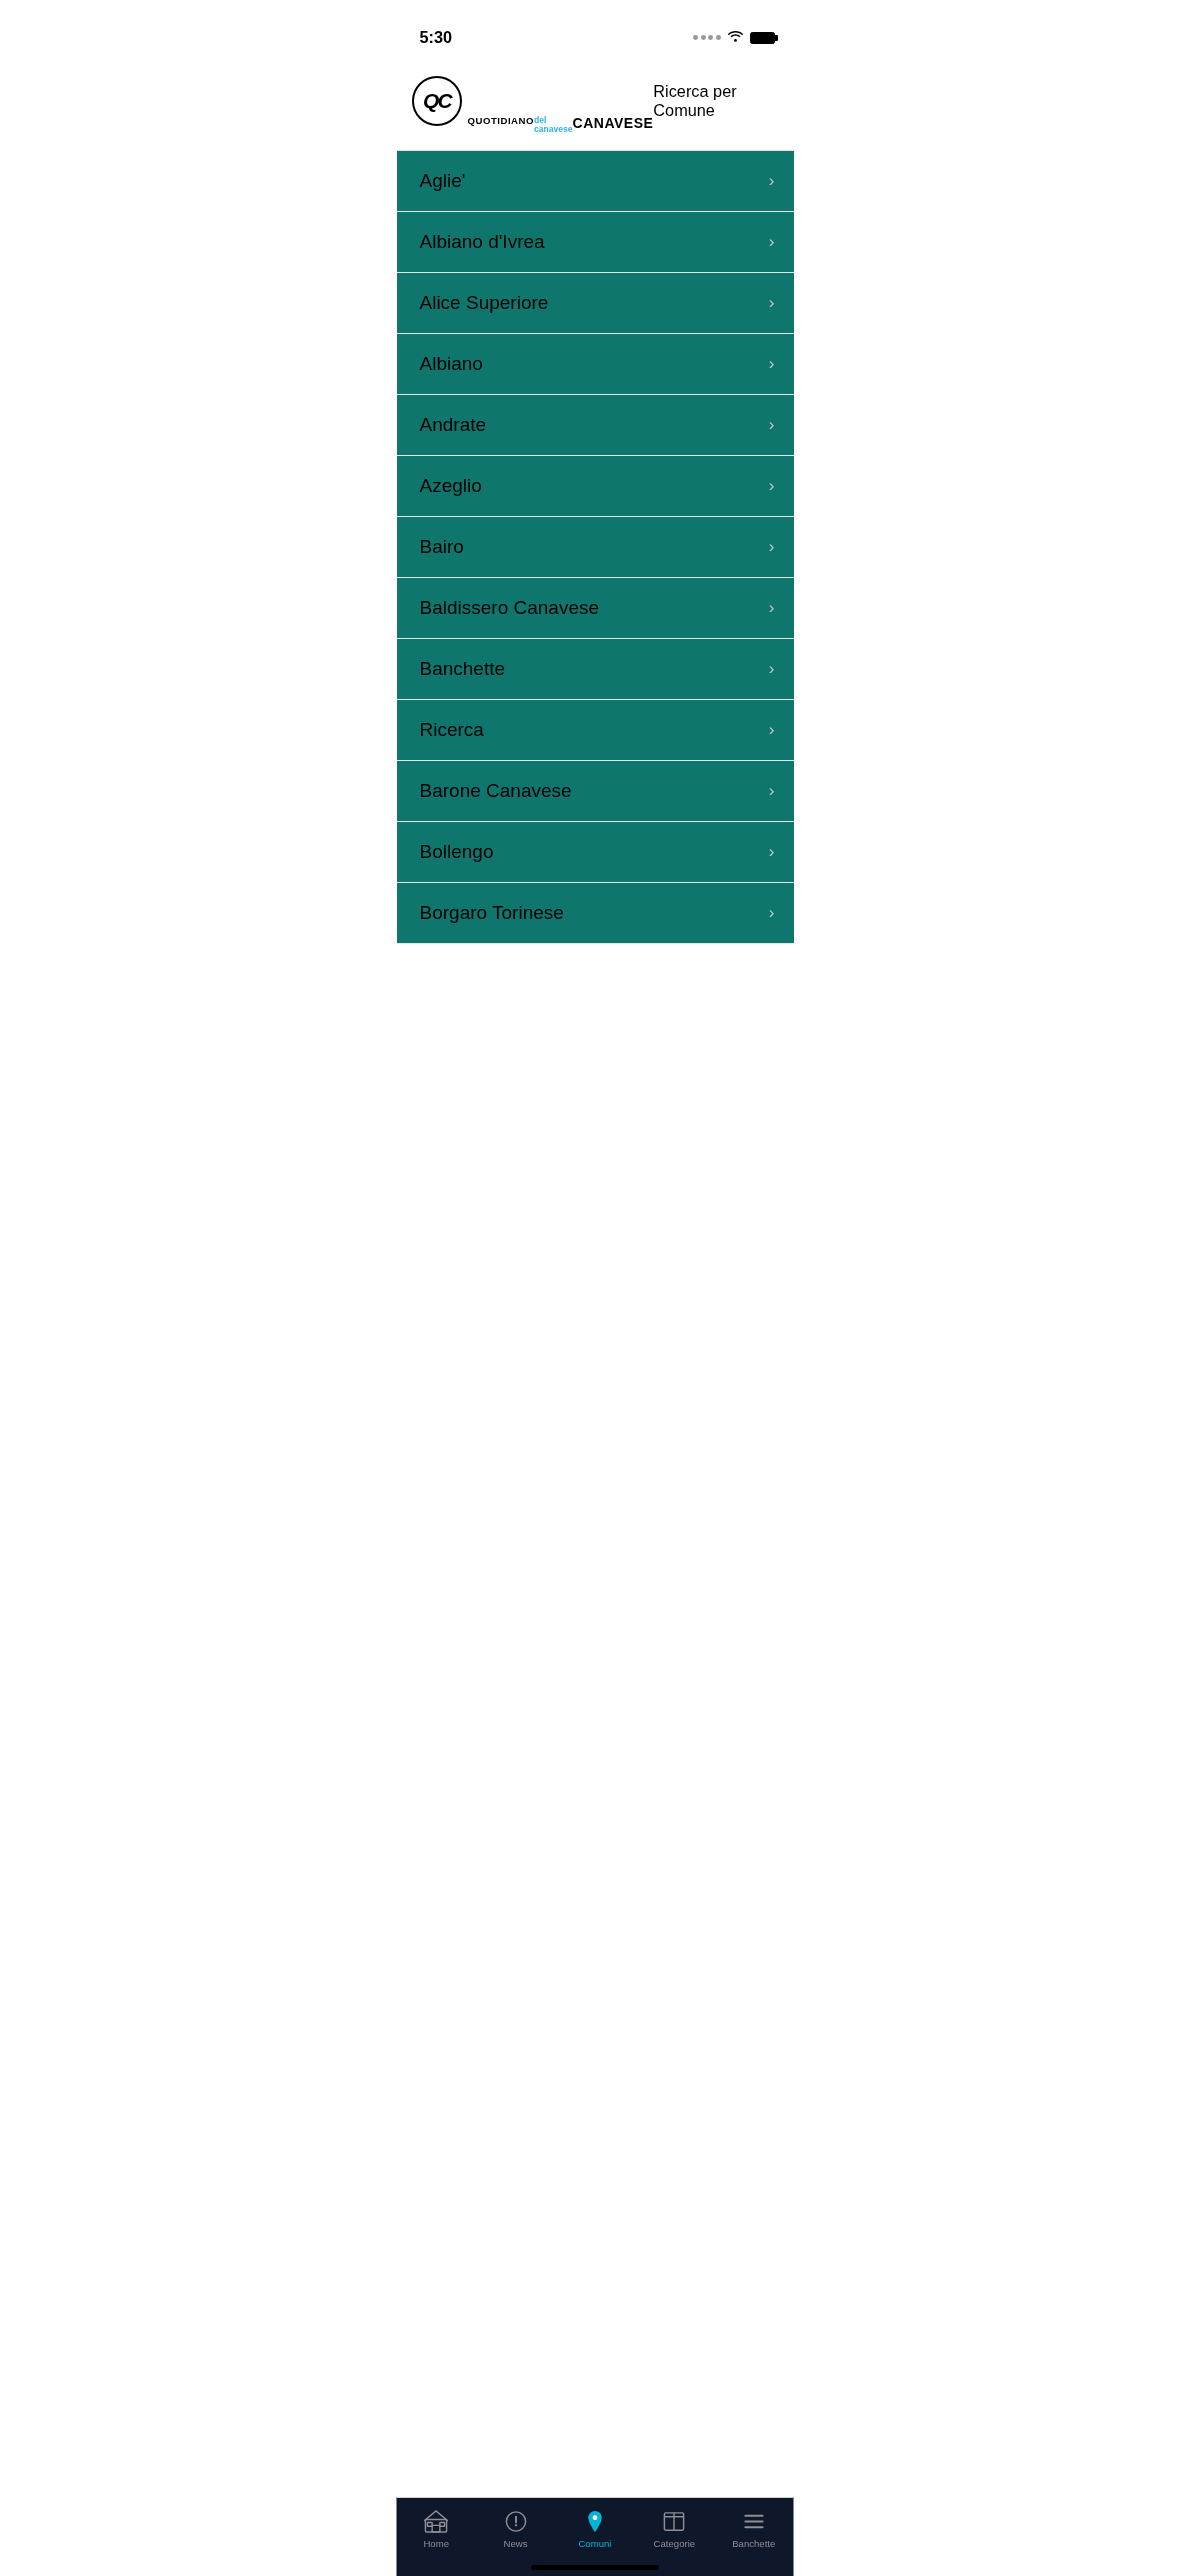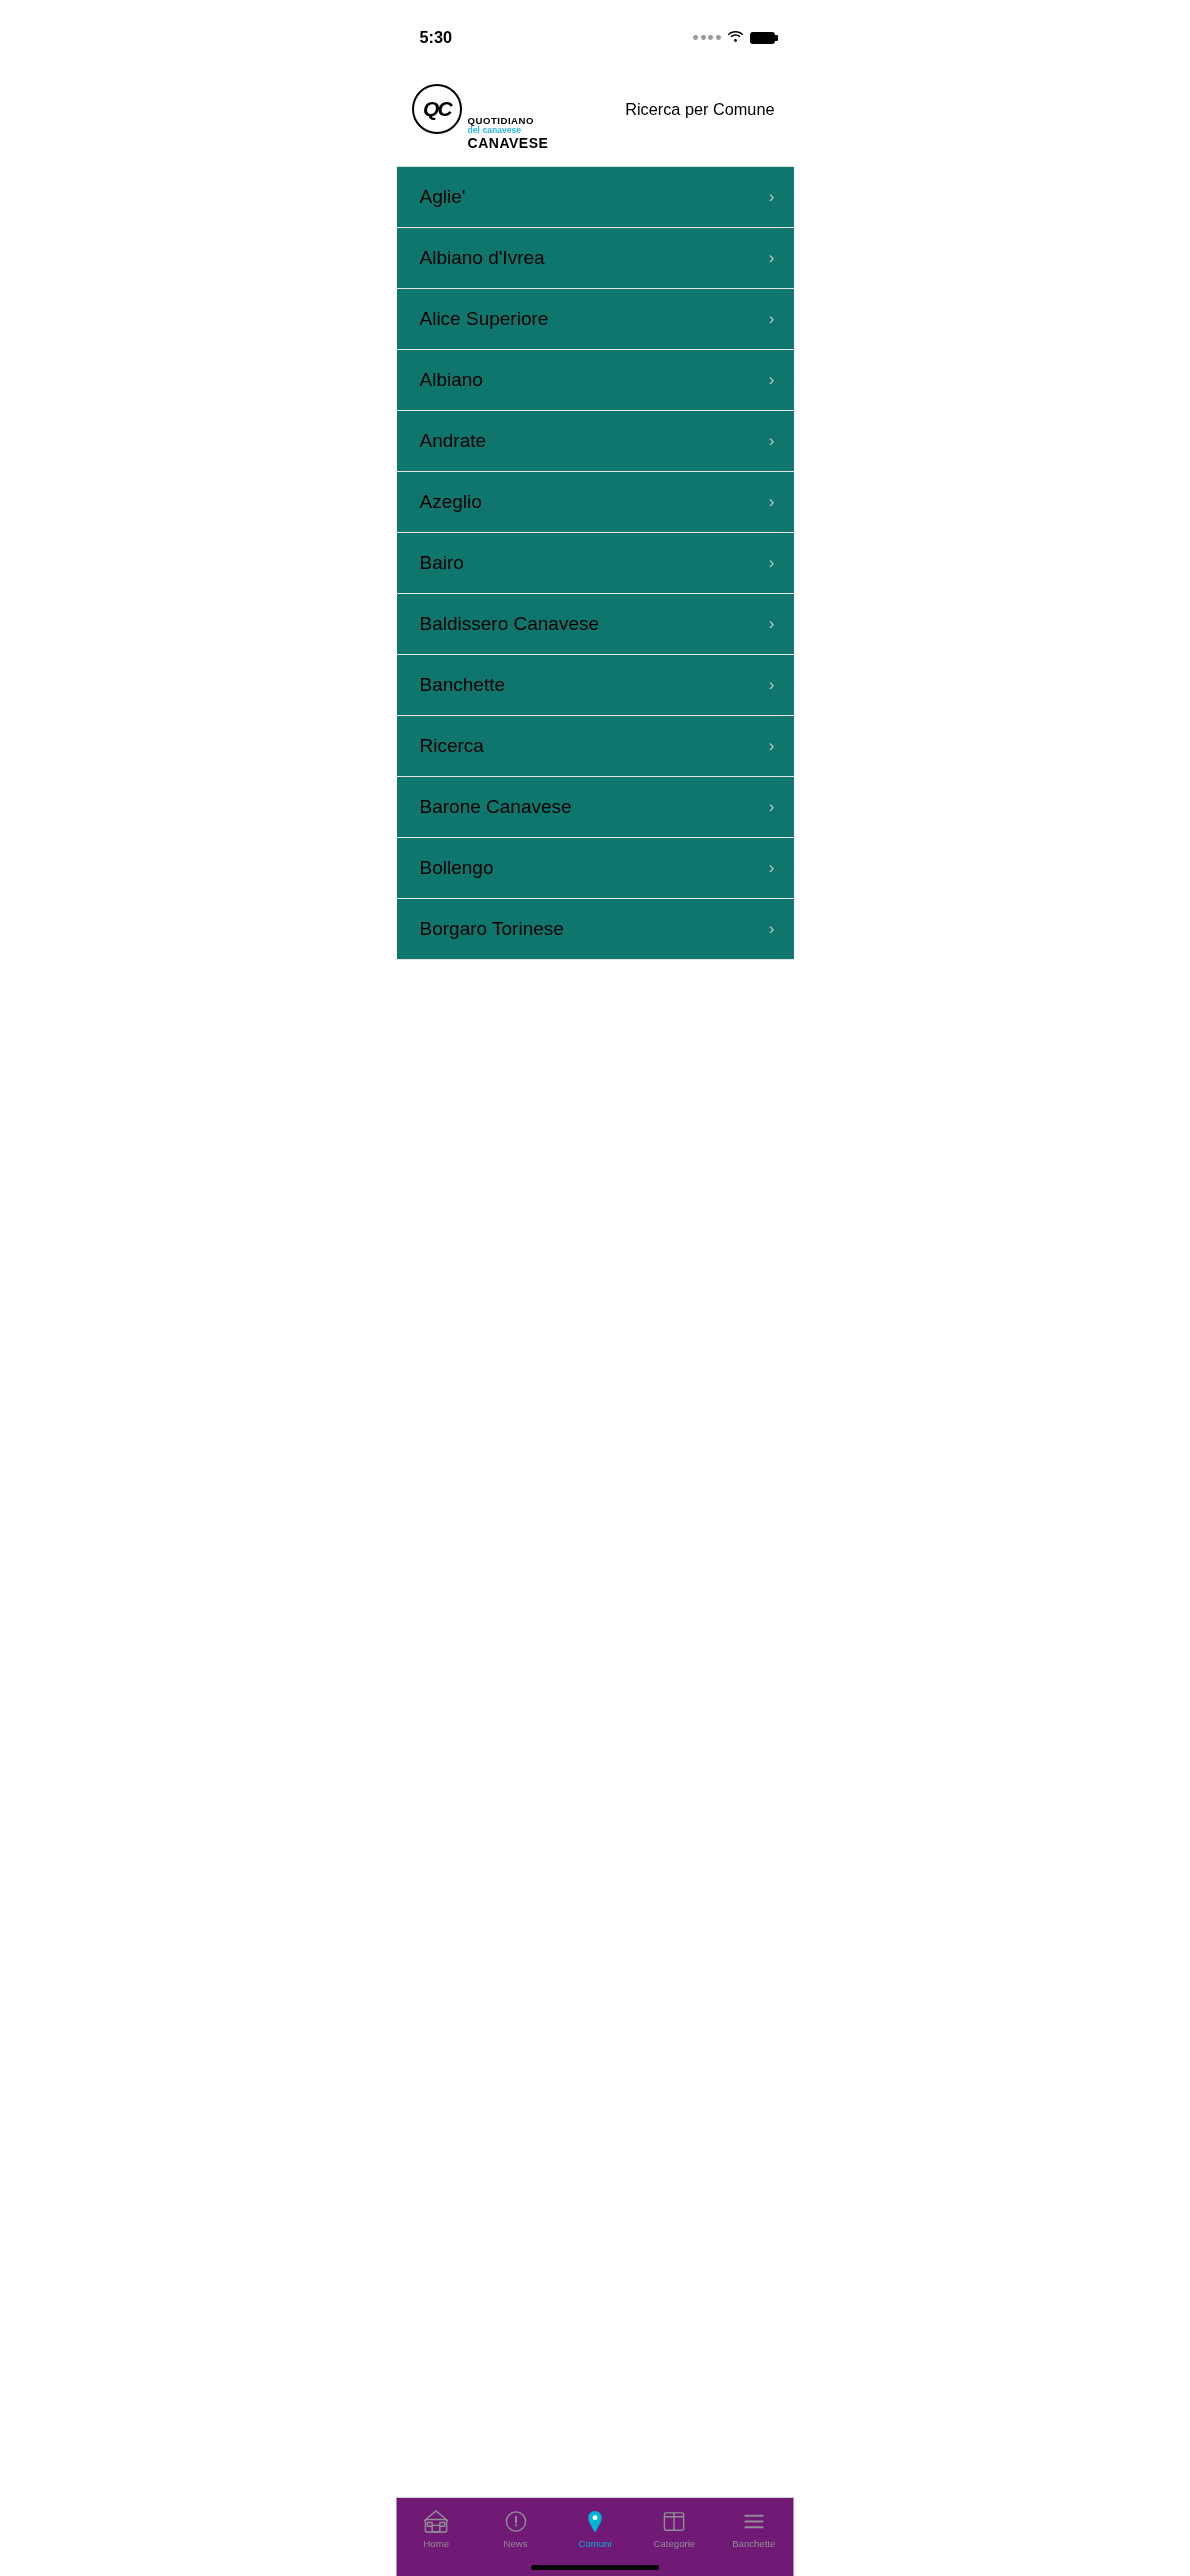--- a/index.html
+++ b/index.html
@@ -84,21 +84,21 @@
       border-bottom: 1px solid #e0e0e0;
     }
 
     .logo-container {
       display: flex;
       align-items: center;
     }
 
     .logo-text {
       display: flex;
-      flex-direction: column;
+      flex-direction: row;
       margin-left: 1.9px;
       line-height: 1.1;
       margin-top: 48px;
     }
 
     .logo-text .top-text {
       font-size: 10.5px;
       font-weight: 700;
       color: #000;
       text-transform: uppercase;
@@ -149,21 +149,21 @@
       font-weight: 300;
     }
 
     
     .tab-bar {
       position: fixed;
       bottom: 0;
       left: 50%;
       transform: translateX(-50%);
       width: 397px;
-      background: #701a75;
+      background: #0f172a;
       border-top: 1px solid #d0d0d0;
       display: flex;
       justify-content: space-around;
       align-items: center;
       padding: 7.7px 0 23px;
     }
 
     .tab-item {
       display: flex;
       flex-direction: column;

